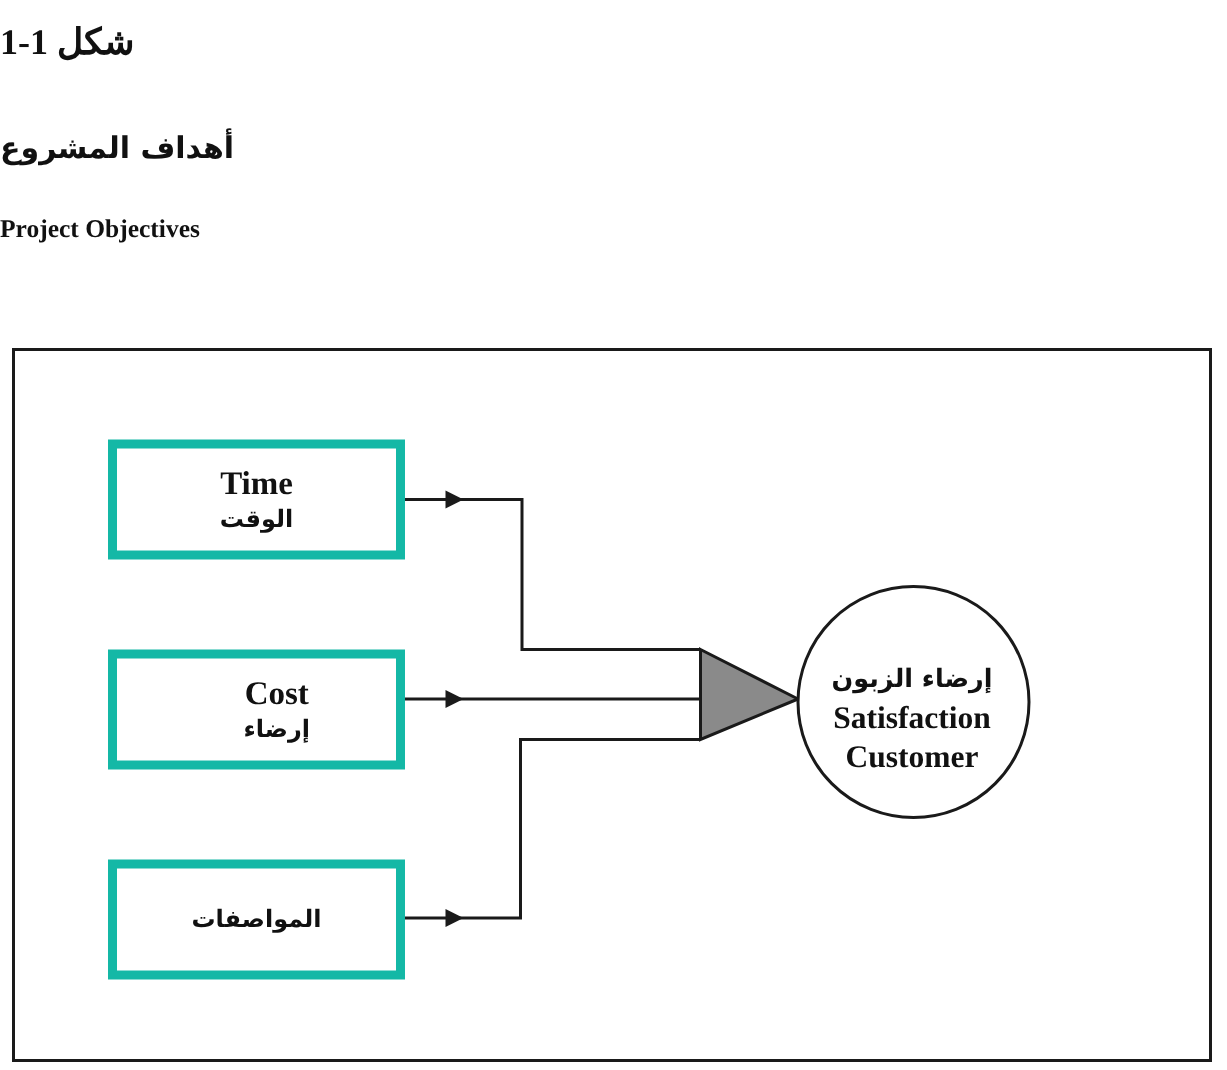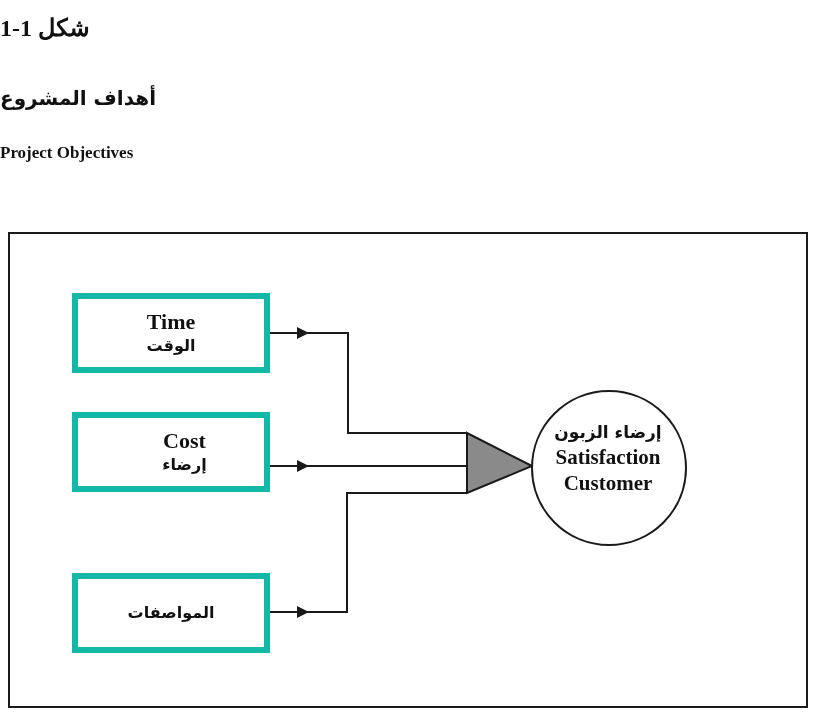--- a/index.html
+++ b/index.html
@@ -10,24 +10,24 @@
   #t2 { top: 86px; font-size: 20px; font-family: "DejaVu Sans", sans-serif; font-weight: bold; }
   #t3 { top: 143px; font-size: 17px; }
   .frame { position: absolute; left: 8px; top: 232px; width: 800px; height: 476px;
            border: 2px solid #1a1a1a; box-sizing: border-box; }
   .box { position: absolute; left: 72px; width: 198px; height: 80px;
          border: 6px solid #14b8a6; box-sizing: border-box; background: #fff;
          display: flex; flex-direction: column; align-items: center; justify-content: center; }
   .box .en { font-weight: bold; font-size: 22px; line-height: 26px; }
   .box .ar { font-family: "DejaVu Sans", sans-serif; font-weight: bold; font-size: 16px; line-height: 22px; direction: rtl; }
   #box-time { top: 293px; }
-  #box-cost { top: 412px; padding-left: 27px; }
+  #box-cost { top: 433px; padding-left: 27px; }
   #box-spec { top: 573px; }
   svg.lines { position: absolute; left: 0; top: 0; }
-  .circle-text { position: absolute; left: 531px; top: 420px; width: 154px; text-align: center; }
+  .circle-text { position: absolute; left: 531px; top: 441px; width: 154px; text-align: center; }
   .circle-text .ar { font-family: "DejaVu Sans", sans-serif; font-weight: bold; font-size: 17px; line-height: 24px; direction: rtl; }
   .circle-text .en { font-weight: bold; font-size: 21px; line-height: 26px; }
 </style>
 </head>
 <body>
 
 <div class="title" id="t1">شكل 1-1</div>
 <div class="title" id="t2" dir="rtl">أهداف المشروع</div>
 <div class="title" id="t3">Project Objectives</div>
 

